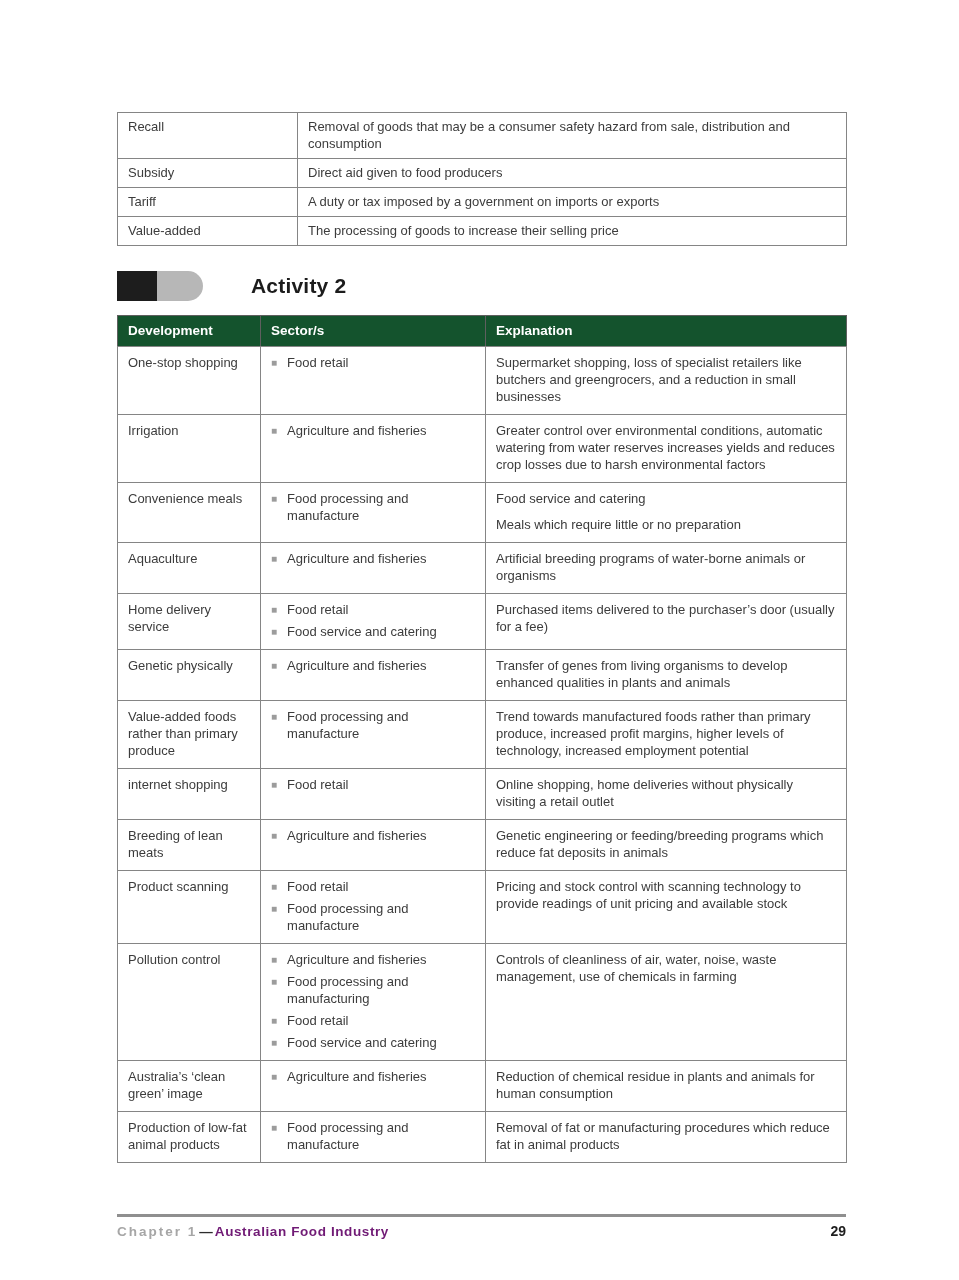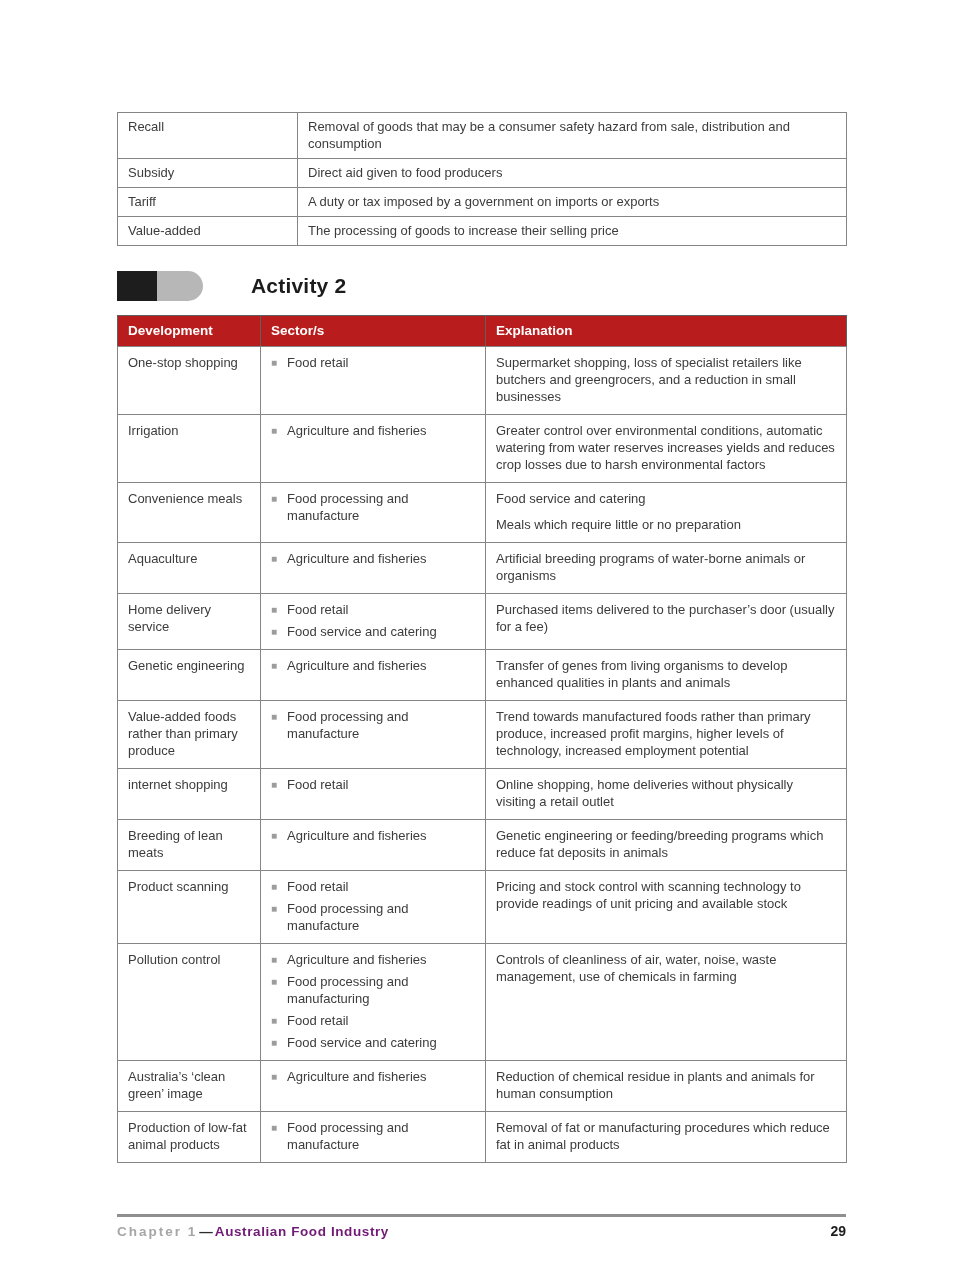--- a/index.html
+++ b/index.html
@@ -24,21 +24,21 @@
   .pill-gray {
     position:absolute; left:20px; top:0; width:66px; height:30px;
     background:#b7b7b7; border-radius:0 15px 15px 0;
   }
   .pill-black { position:absolute; left:0; top:0; width:40px; height:30px; background:#1d1d1d; }
   .activity-title { margin-left:16px; font-size:21px; font-weight:bold; color:#1c1c1c; letter-spacing:0.2px; }
 
   
   .activity-table { margin-top:13px; }
   .activity-table th {
-    background:#b91c1c; color:#ffffff; font-size:13.5px; font-weight:bold;
+    background:#14532d; color:#ffffff; font-size:13.5px; font-weight:bold;
     text-align:left; padding:6px 10px 7px 10px; border:1px solid #5f5f5f; border-bottom:1px solid #858585;
   }
   .activity-table td { padding:7px 10px 9px 10px; }
   .col-dev { width:143px; }
   .col-sect { width:225px; }
   .col-expl { width:361px; }
 
   .sector-item { display:flex; gap:10px; margin-bottom:5px; }
   .sector-item:last-child { margin-bottom:0; }
   .bullet {
@@ -174,21 +174,21 @@
                 <span class="bullet">■</span>
                 <span>Food service and catering</span>
               </div>
           </td>
           <td class="expl">
               <p>Purchased items delivered to the purchaser’s door (usually for a fee)</p>
             </td>
         </tr>
 
         <tr>
-          <td>Genetic engineering</td>
+          <td>Genetic physically</td>
           <td>
             <div class="sector-item">
                 <span class="bullet">■</span>
                 <span>Agriculture and fisheries</span>
               </div>
           </td>
           <td class="expl">
               <p>Transfer of genes from living organisms to develop enhanced qualities in plants and animals</p>
             </td>
         </tr>

